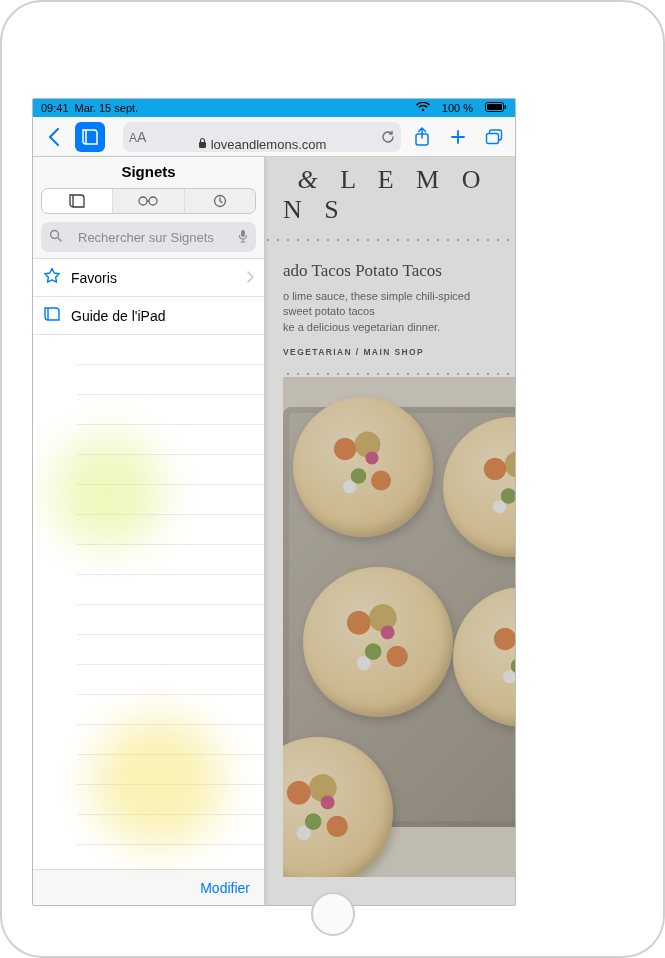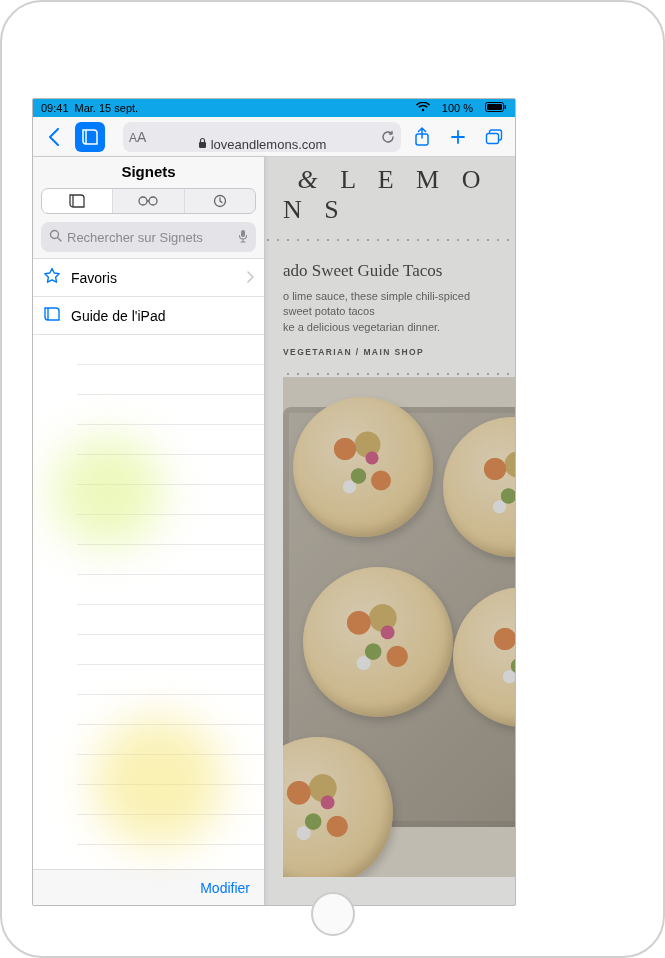--- a/index.html
+++ b/index.html
@@ -234,21 +234,21 @@
   .seg-item + .seg-item { border-left:1px solid #dcdce0;}
   .search-row {
     margin: 0 8px 6px;
     height: 30px;
     background:#e4e4e8;
     border-radius:8px;
     display:flex; align-items:center;
     padding:0 8px;
     color:#8a8a8e;
     font-size:13px;
-    gap:5px;
+    gap:16px;
   }
   .search-row .sr-text{ flex:1;}
   .list {
     flex:1;
     overflow:hidden;
     border-top:1px solid #dcdce0;
     background: #fff;
   }
   .list-row {
     height:38px;
@@ -366,21 +366,21 @@
       </div>
     </div>
 
     <div class="content">
 
       <div class="webpage">
         <div class="site-title">
           <span class="amp">&nbsp;&amp;&nbsp;</span><span>L E M O N S</span>
         </div>
         <div class="dot-border"></div>
-        <div class="recipe-title">ado Sweet Guide Tacos</div>
+        <div class="recipe-title">ado Tacos Potato Tacos</div>
         <div class="recipe-desc">
           <span>o lime sauce, these simple chili-spiced sweet potato tacos</span><br>
           <span>ke a delicious vegetarian dinner.</span>
         </div>
         <div class="recipe-cats">VEGETARIAN / MAIN SHOP</div>
         <div class="dot-border" style="margin-left:250px;"></div>
 
         <div class="hero">
           <div class="tray"></div>
           <div class="taco" style="left:10px; top:20px; width:140px; height:140px;"></div>

